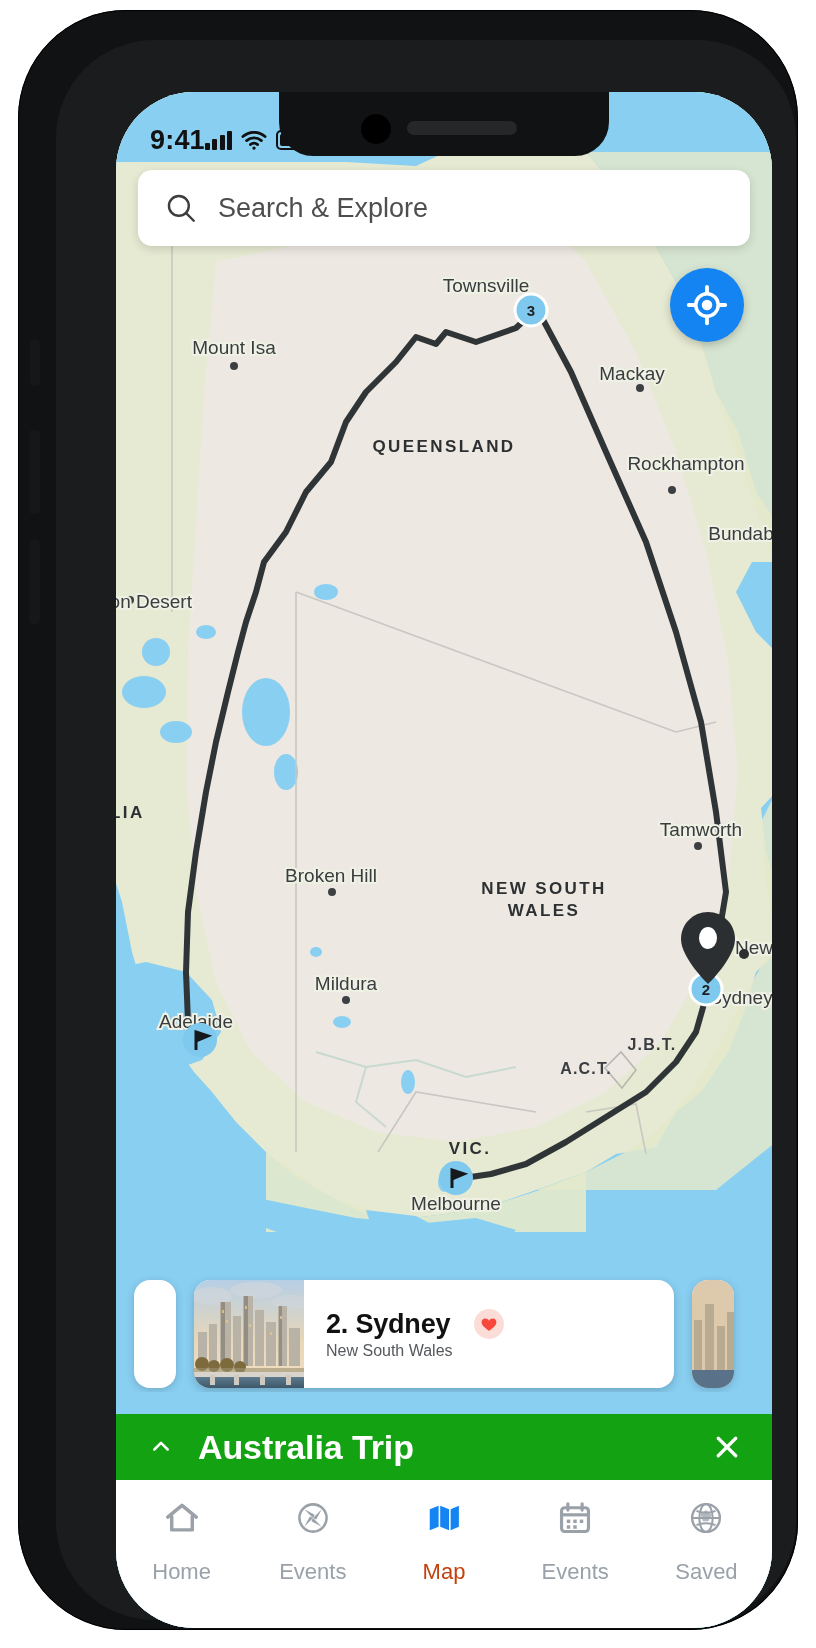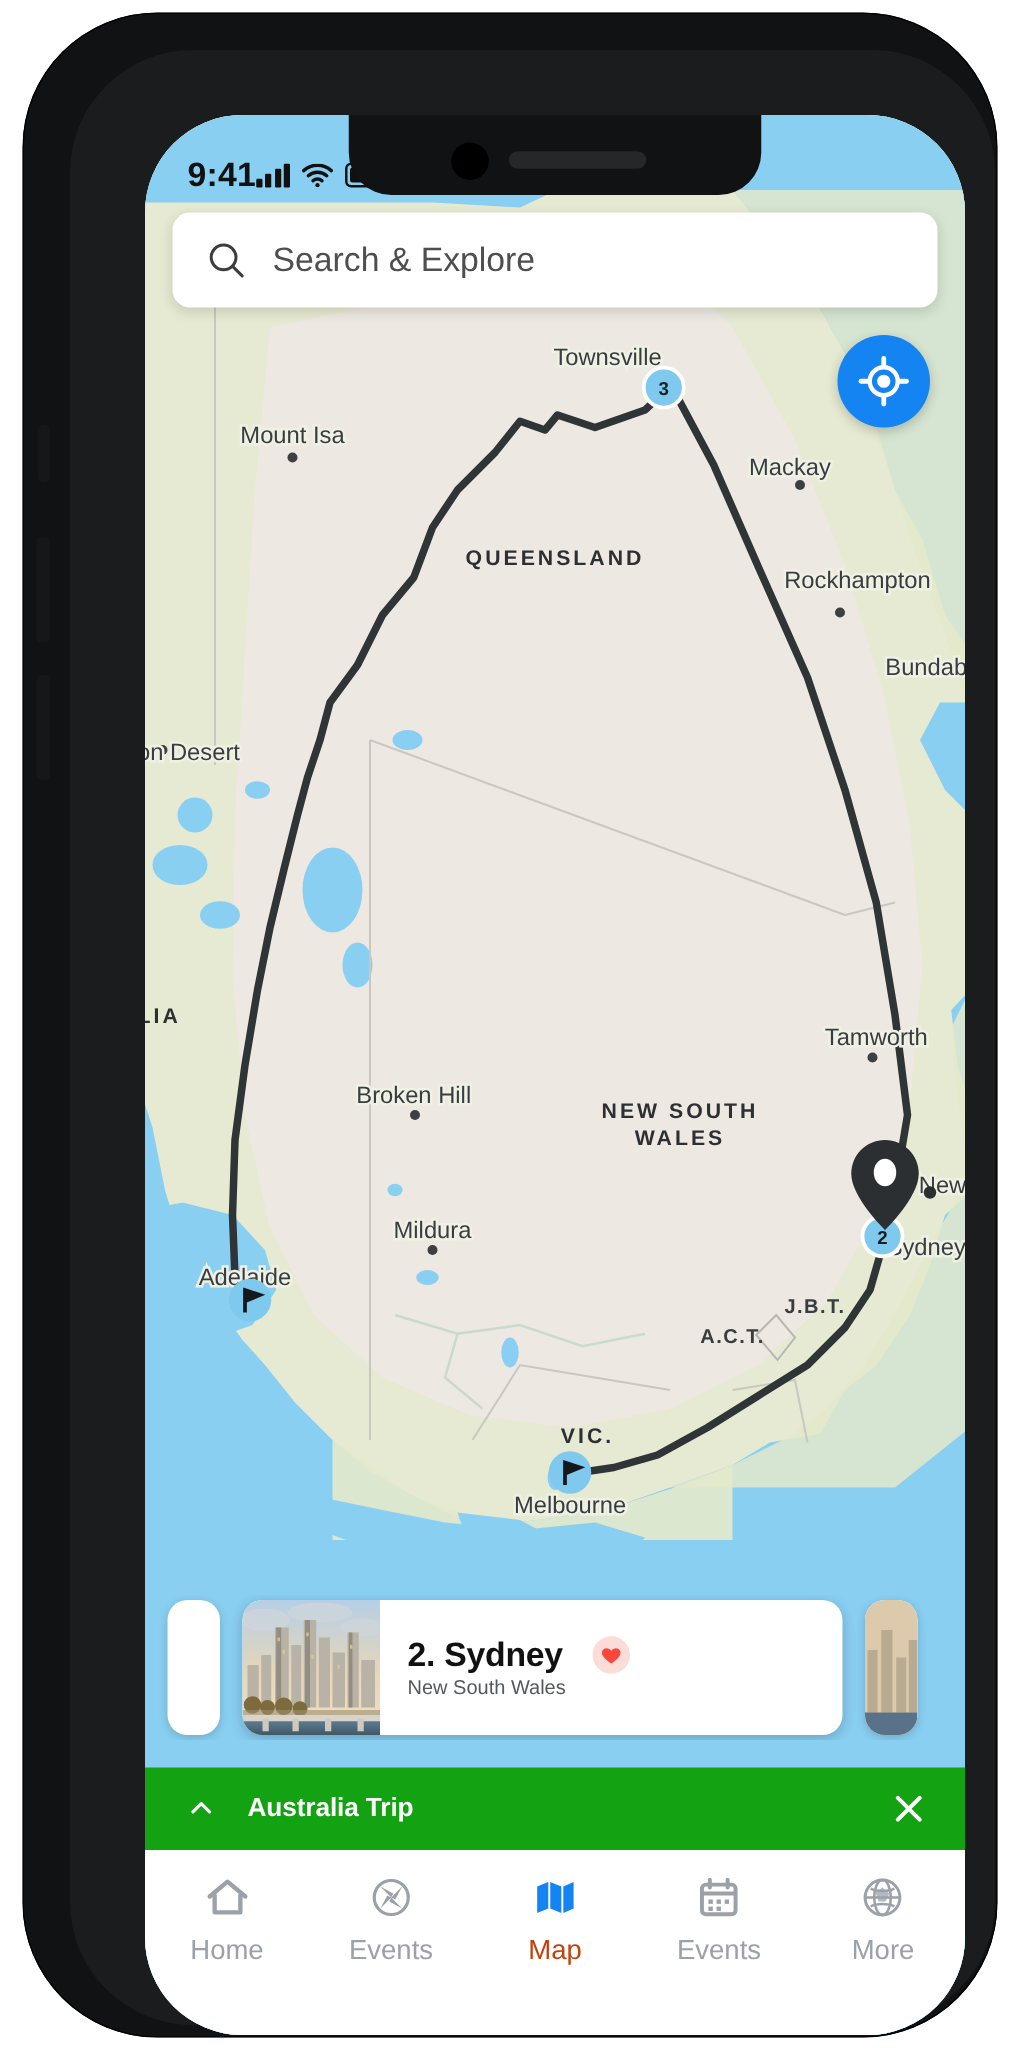--- a/index.html
+++ b/index.html
@@ -180,34 +180,34 @@
 
   
   .tripbar {
     position: absolute; left: 0; right: 0; bottom: 148px;
     height: 66px; background: #13a312;
     display: flex; align-items: center;
     padding: 0 30px;
     z-index: 44;
   }
   .trip-left { display: flex; align-items: center; gap: 22px; }
-  .trip-title { color: #fff; font-size: 21px; font-weight: bold; letter-spacing: -0.1px; }
+  .trip-title { color: #fff; font-size: 34px; font-weight: bold; letter-spacing: -0.1px; }
   .trip-close { margin-left: auto; display: flex; align-items: center; }
 
   
   .tabbar {
     position: absolute; left: 0; right: 0; bottom: 0;
     height: 148px; background: #fff;
     display: flex; align-items: flex-start;
     padding-top: 18px;
     z-index: 44;
   }
   .tab {
     flex: 1 1 0; display: flex; flex-direction: column;
-    align-items: center; gap: 9px; cursor: pointer;
+    align-items: center; gap: 21px; cursor: pointer;
   }
   .tab-icon { width: 42px; height: 40px; display: flex; align-items: center; justify-content: center; }
   .tab-label { font-size: 22px; color: #9aa1a9; }
   .tab.active .tab-label { color: #c2410c; }
 
   .map-label { font-family: "Liberation Sans", sans-serif; }
 </style>
 </head>
 <body>
 
@@ -564,21 +564,21 @@
             <span class="tab-icon">
               <svg width="40" height="38" viewBox="0 0 24 24">
                 <circle cx="12" cy="12" r="8.8" fill="none" stroke="#9aa1a9" stroke-width="1.5"></circle>
                 <ellipse cx="12" cy="12" rx="4.2" ry="8.8" fill="none" stroke="#9aa1a9" stroke-width="1.3"></ellipse>
                 <line x1="3.3" y1="12" x2="20.7" y2="12" stroke="#9aa1a9" stroke-width="1.3"></line>
                 <path d="M6 7.5c3 1.6 9 1.6 12 0" fill="none" stroke="#9aa1a9" stroke-width="1.2"></path>
                 <path d="M6 16.5c3-1.6 9-1.6 12 0" fill="none" stroke="#9aa1a9" stroke-width="1.2"></path>
                 <path d="M8.5 9.5 12 7l3.5 3-2 4h-3.5z" fill="#9aa1a9" opacity="0.75"></path>
               </svg>
             </span>
-            <span class="tab-label">More</span>
+            <span class="tab-label">Saved</span>
           </div>
 
         </div>
 
         <div class="notch">
           <div class="notch-cam"></div>
           <div class="notch-speaker"></div>
         </div>
 
         <div class="statusbar">

